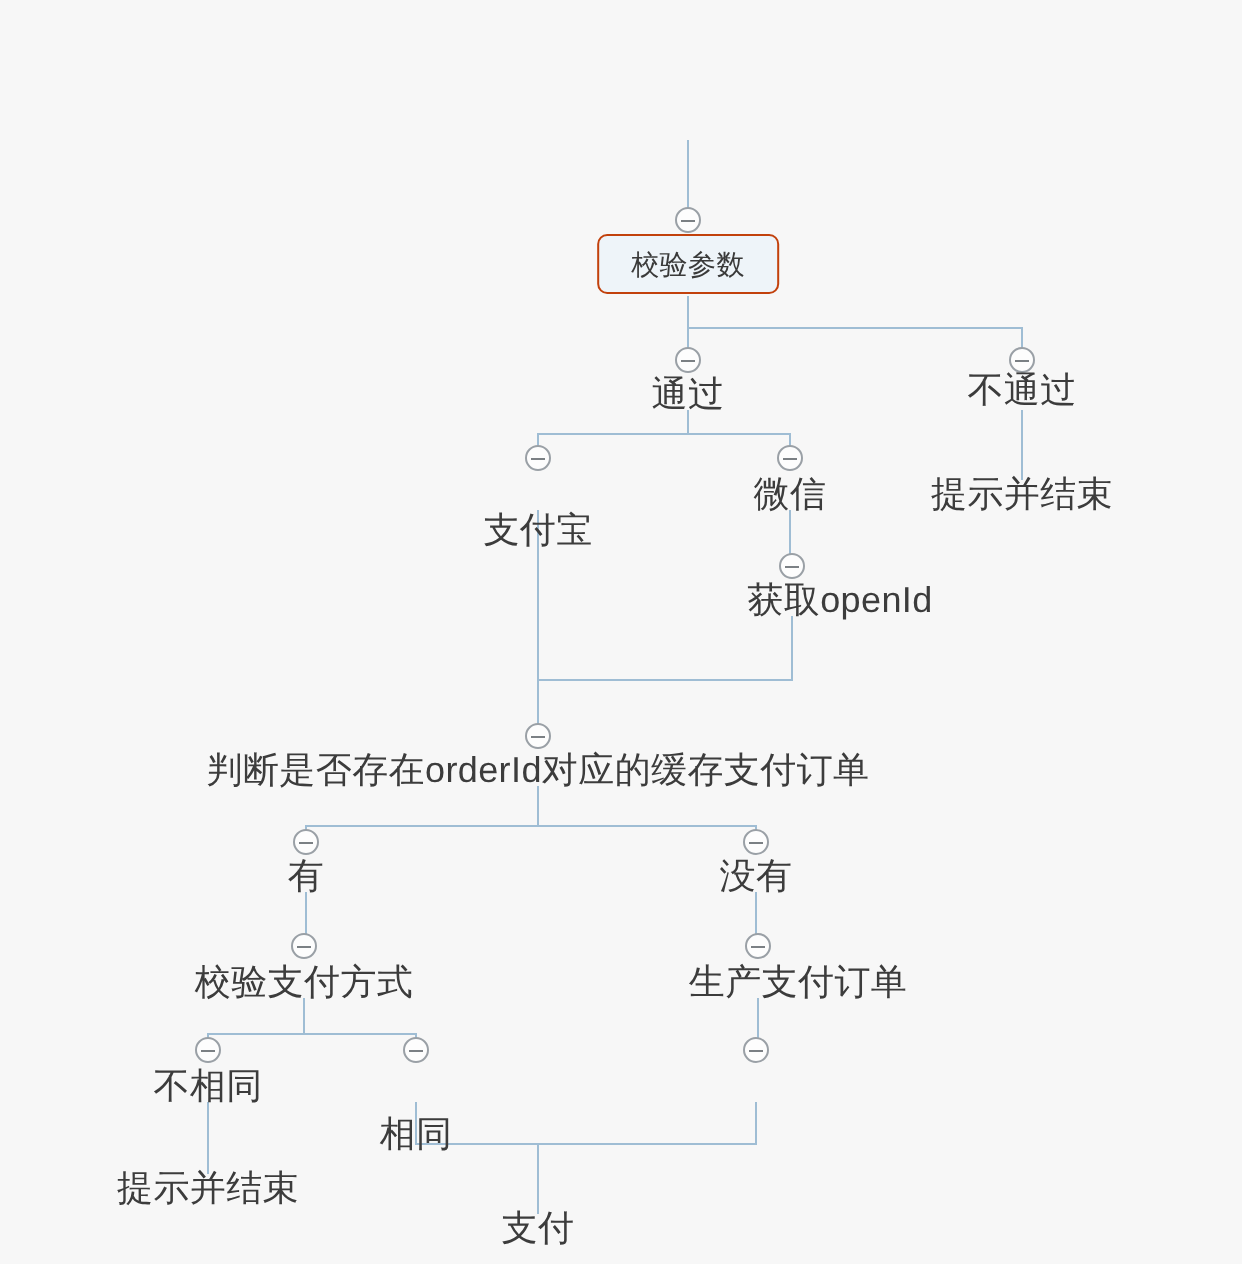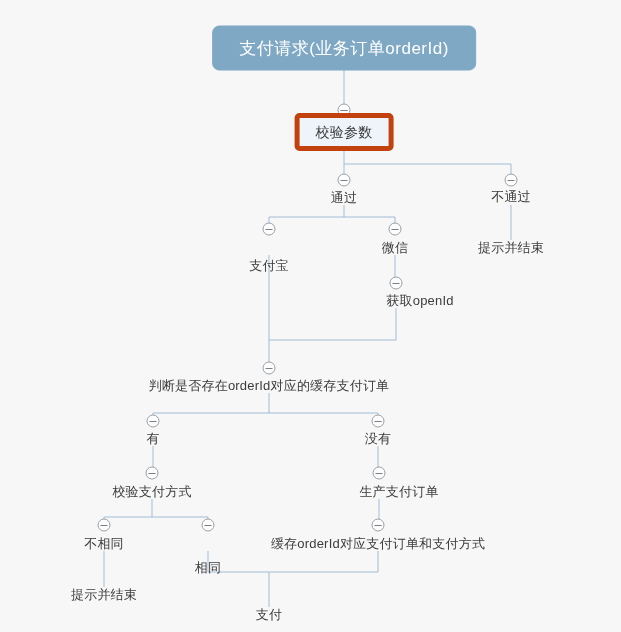--- a/index.html
+++ b/index.html
@@ -9,38 +9,38 @@
     font-family:"Liberation Sans","DejaVu Sans",sans-serif;
     overflow:hidden;
   }
   #canvas{position:relative;width:621px;height:632px;}
   svg.links{position:absolute;left:0;top:0;width:621px;height:632px;pointer-events:none;}
 
   
   .node{
     position:absolute;
     white-space:nowrap;
-    font-size:13px;
+    font-size:18px;
     color:#3c3c3c;
     letter-spacing:.2px;
     transform:translate(-50%,-50%);
     line-height:1;
   }
   .node.root{
     background:#7fa8c4;
     color:#ffffff;
     font-size:17px;
     padding:13px 26px;
     border-radius:7px;
     border:1px solid #7fa8c4;
     letter-spacing:.5px;
   }
   .node.boxed{
     background:#eef4f9;
-    border:5px solid #c2410c;
+    border:1px solid #c2410c;
     border-radius:5px;
     padding:7px 16px;
     font-size:14px;
     color:#3a3a3a;
   }
   .node.plain{
     background:transparent;
   }
 
   
@@ -101,21 +101,20 @@
       <div class="toggle" style="left: 269px; top: 368px;"></div>
       <div class="toggle" style="left: 153px; top: 421px;"></div>
       <div class="toggle" style="left: 378px; top: 421px;"></div>
       <div class="toggle" style="left: 152px; top: 473px;"></div>
       <div class="toggle" style="left: 379px; top: 473px;"></div>
       <div class="toggle" style="left: 104px; top: 525px;"></div>
       <div class="toggle" style="left: 208px; top: 525px;"></div>
       <div class="toggle" style="left: 378px; top: 525px;"></div>
     </div>
 
-  <div class="node root" style="left:344px;top:48px;">支付请求(业务订单orderId)</div>
 
   <div class="node boxed" style="left:344px;top:132px;">校验参数</div>
 
   <div class="node plain" style="left:344px;top:197px;">通过</div>
 
   <div class="node plain" style="left:511px;top:197px;font-family:Liberation Mono, monospace;">不通过</div>
 
   <div class="node plain" style="left:511px;top:247px;">提示并结束</div>
 
   <div class="node plain" style="left:269px;top:247px;margin-top:18px;">支付宝</div>
@@ -131,19 +130,18 @@
   <div class="node plain" style="left:378px;top:438px;">没有</div>
 
   <div class="node plain" style="left:152px;top:491px;">校验支付方式</div>
 
   <div class="node plain" style="left:379px;top:491px;margin-left:20px;">生产支付订单</div>
 
   <div class="node plain" style="left:104px;top:543px;">不相同</div>
 
   <div class="node plain" style="left:208px;top:543px;margin-top:24px;">相同</div>
 
-  <div class="node plain" style="left:378px;top:543px;">缓存orderId对应支付订单和支付方式</div>
 
   <div class="node plain" style="left:104px;top:594px;">提示并结束</div>
 
   <div class="node plain" style="left:269px;top:614px;">支付</div>
 
 </div>
 
 </body></html>

